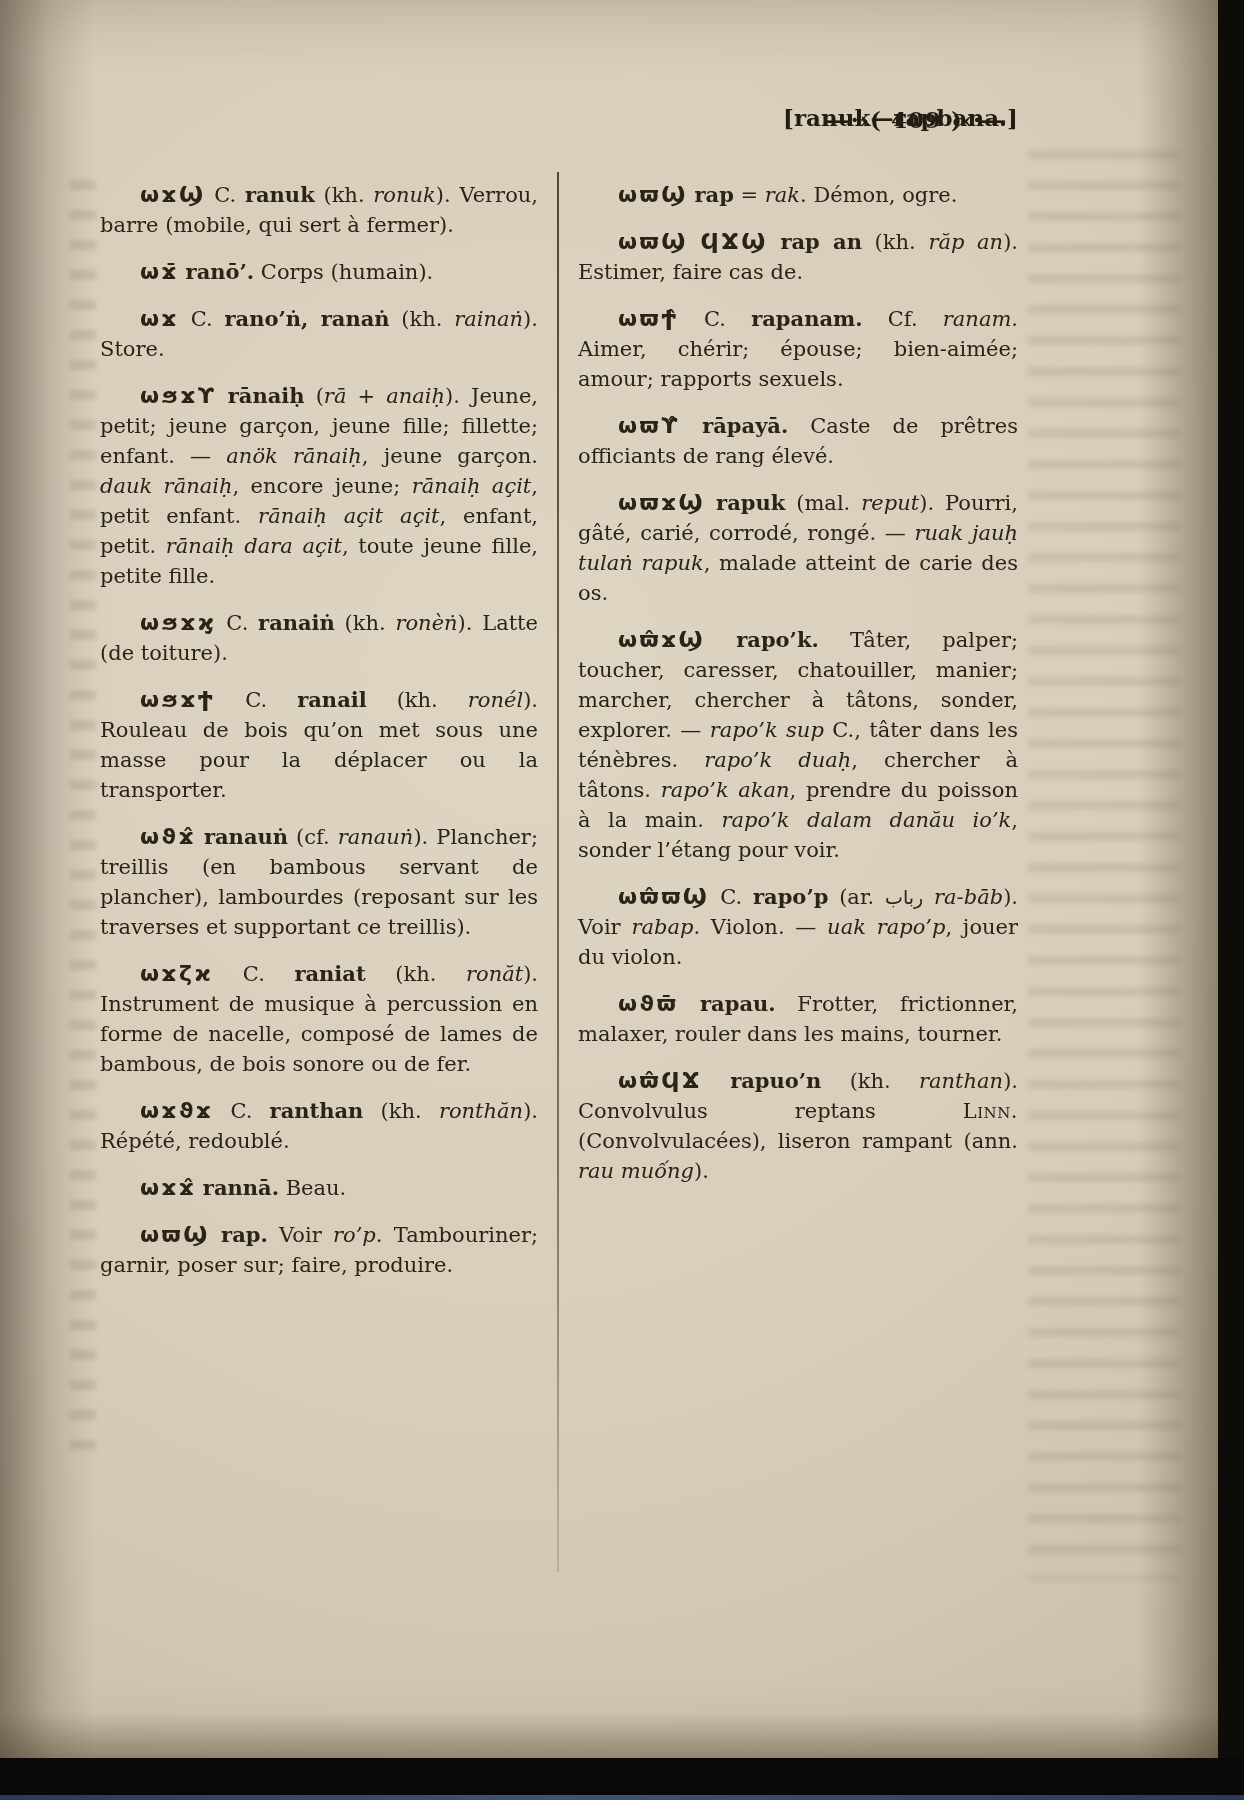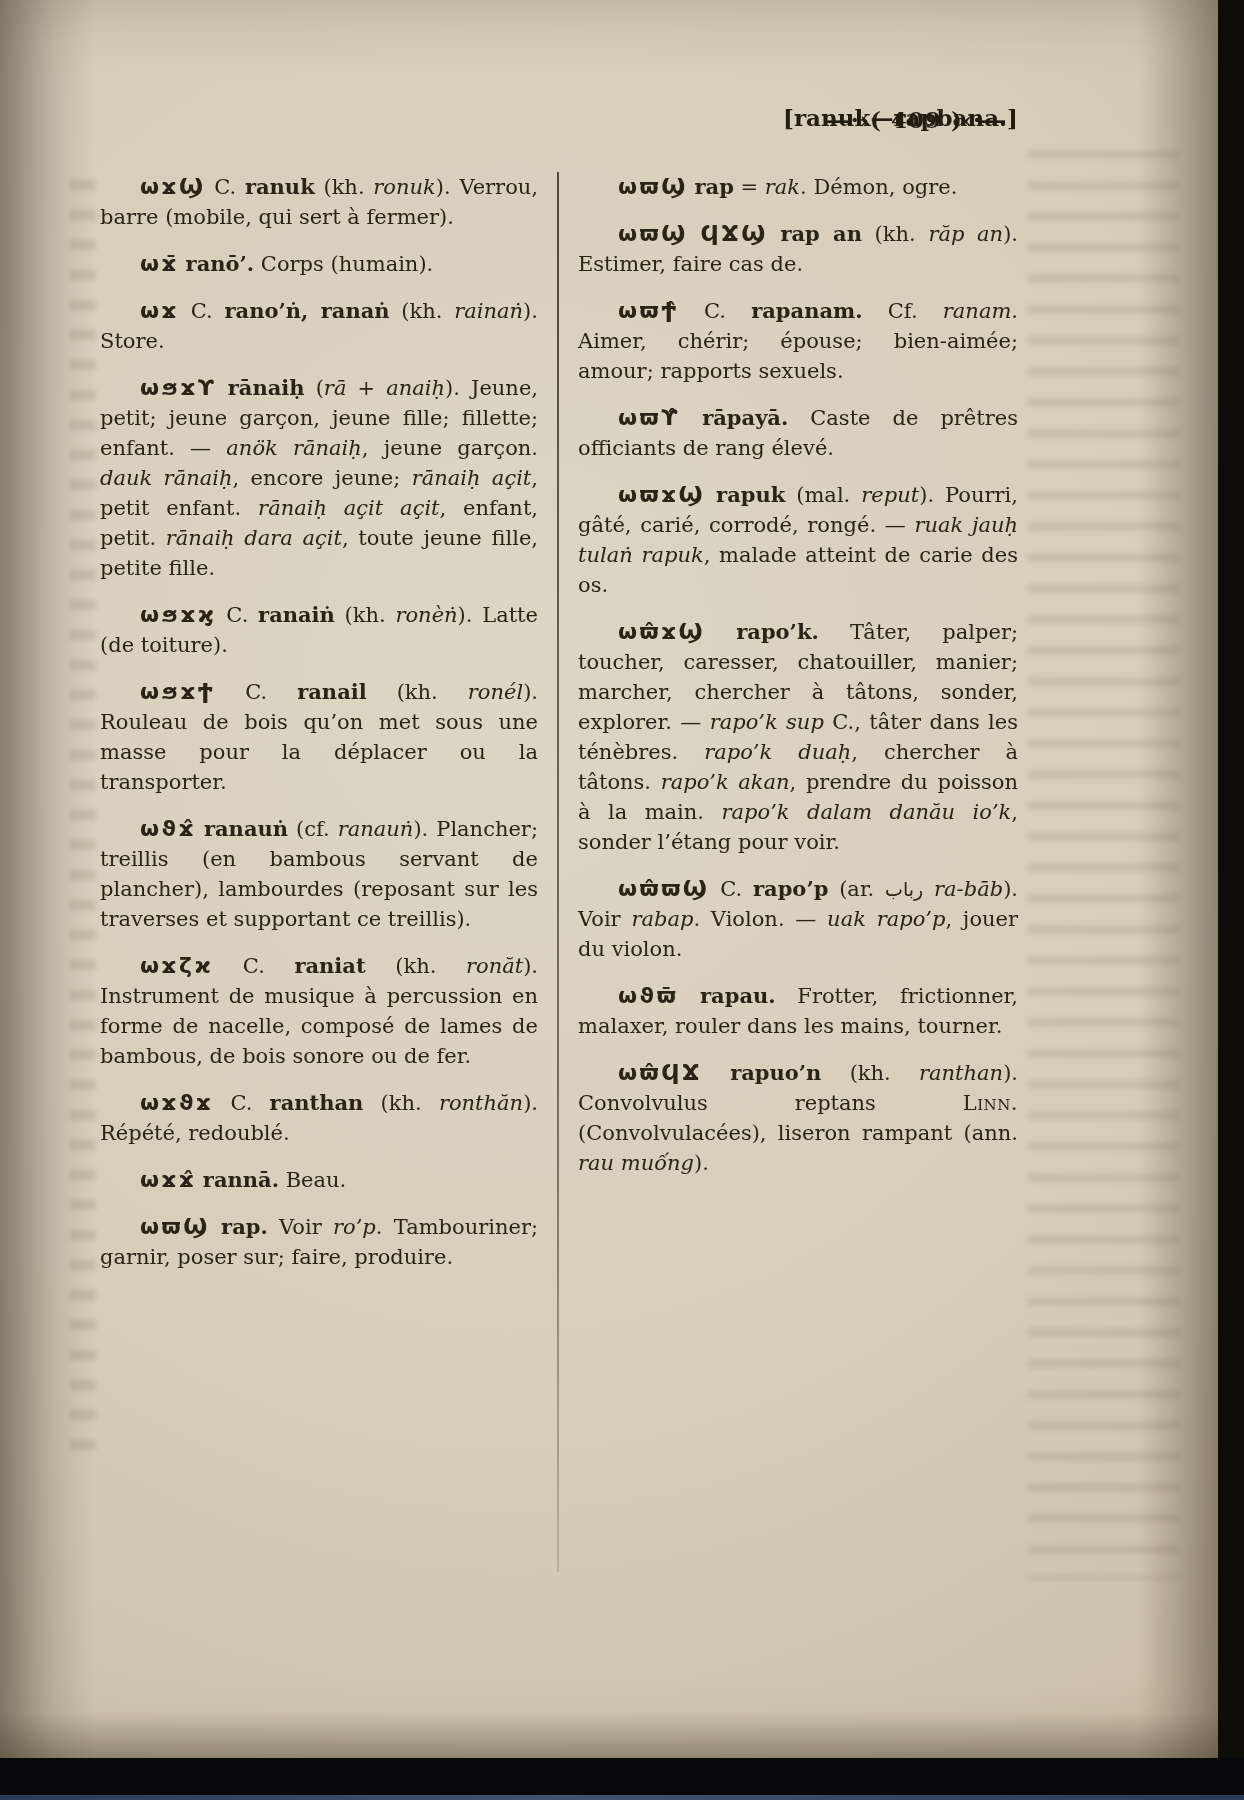--- a/index.html
+++ b/index.html
@@ -47,21 +47,21 @@
   .columns { display:flex; }
   .col {
     width:438px; font-size:21px; line-height:30px;
     color:#2a2317; text-align:justify;
   }
   .col-right { width:440px; }
   .divider {
     width:2px; height:1400px; margin:8px 19px 0 19px;
     background:linear-gradient(to bottom, rgba(40,32,20,.78), rgba(40,32,20,.55) 70%, rgba(40,32,20,.15));
   }
-  p.entry { margin:8px 0 17px; text-indent:40px; }
+  p.entry { margin:16px 0 17px; text-indent:40px; }
   .rr {}
   .rb { font-weight:bold; }
   .ri { font-style:italic; }
   .rbi { font-weight:bold; font-style:italic; }
   .rs {
     font-family:"DejaVu Sans", sans-serif;
     font-weight:bold; letter-spacing:2.5px; font-size:22px;
   }
   .rsc { font-variant:small-caps; letter-spacing:.5px; }
   .rar { font-family:"DejaVu Sans", sans-serif; font-size:19px; }

